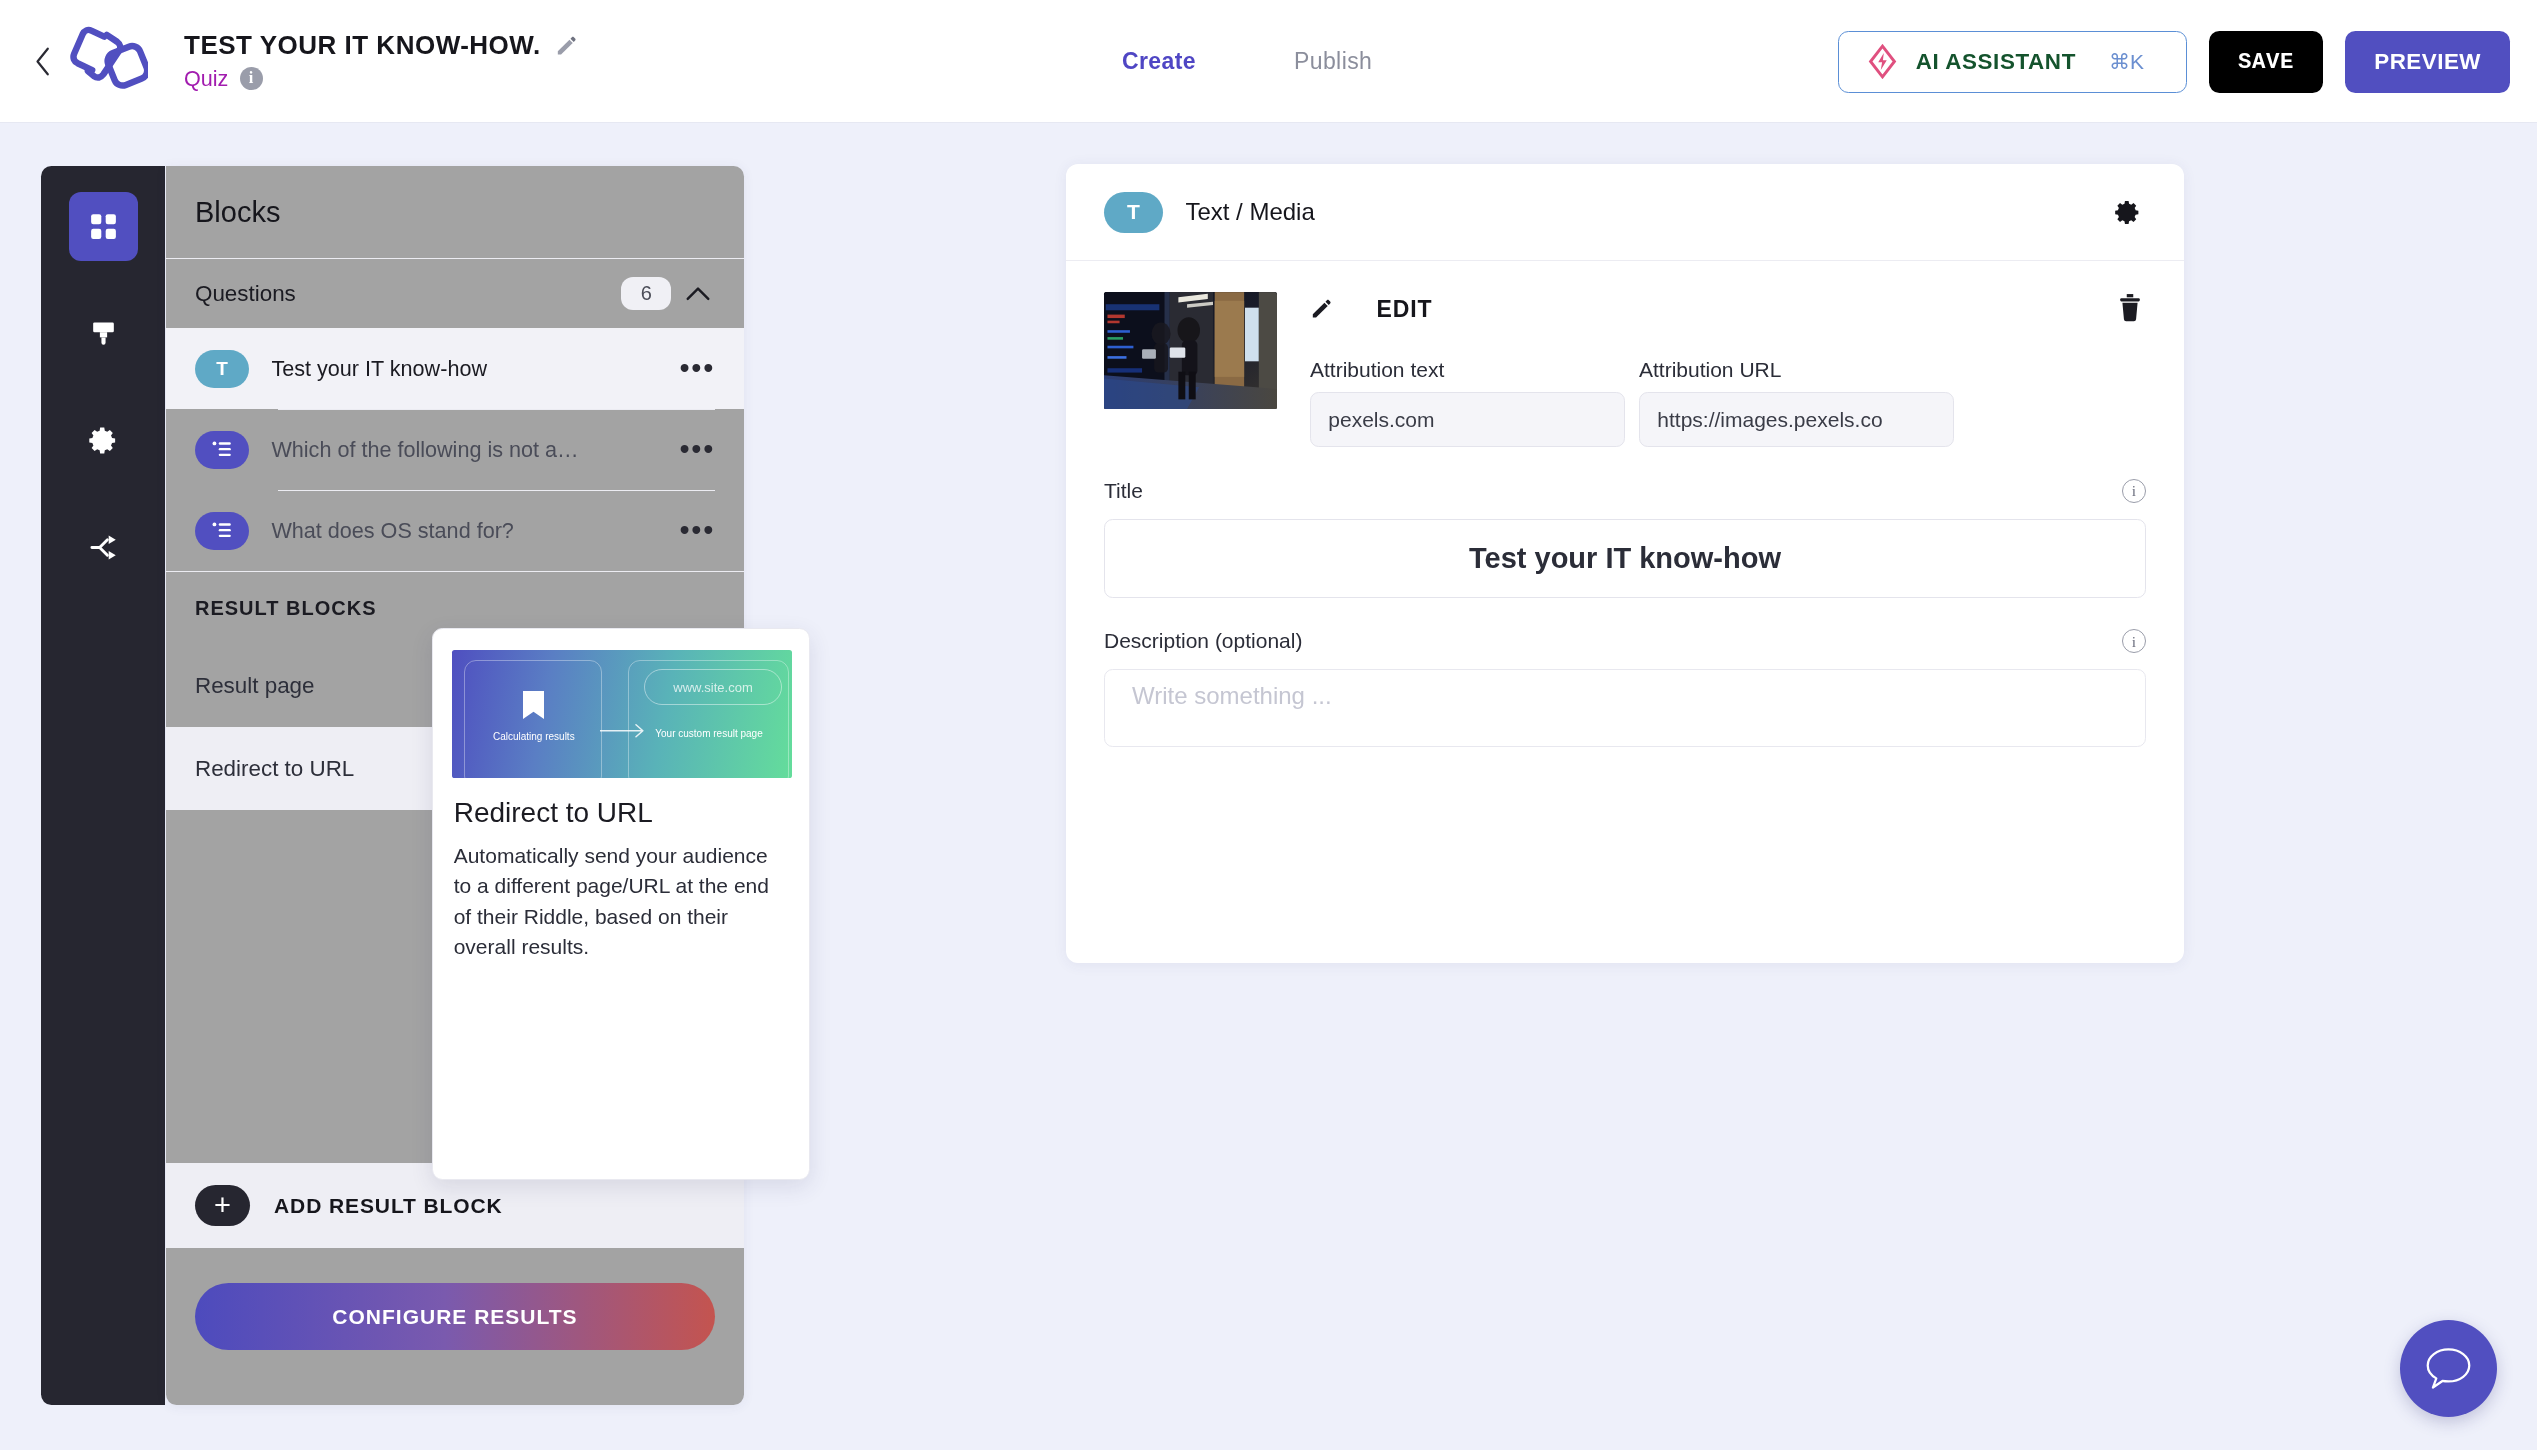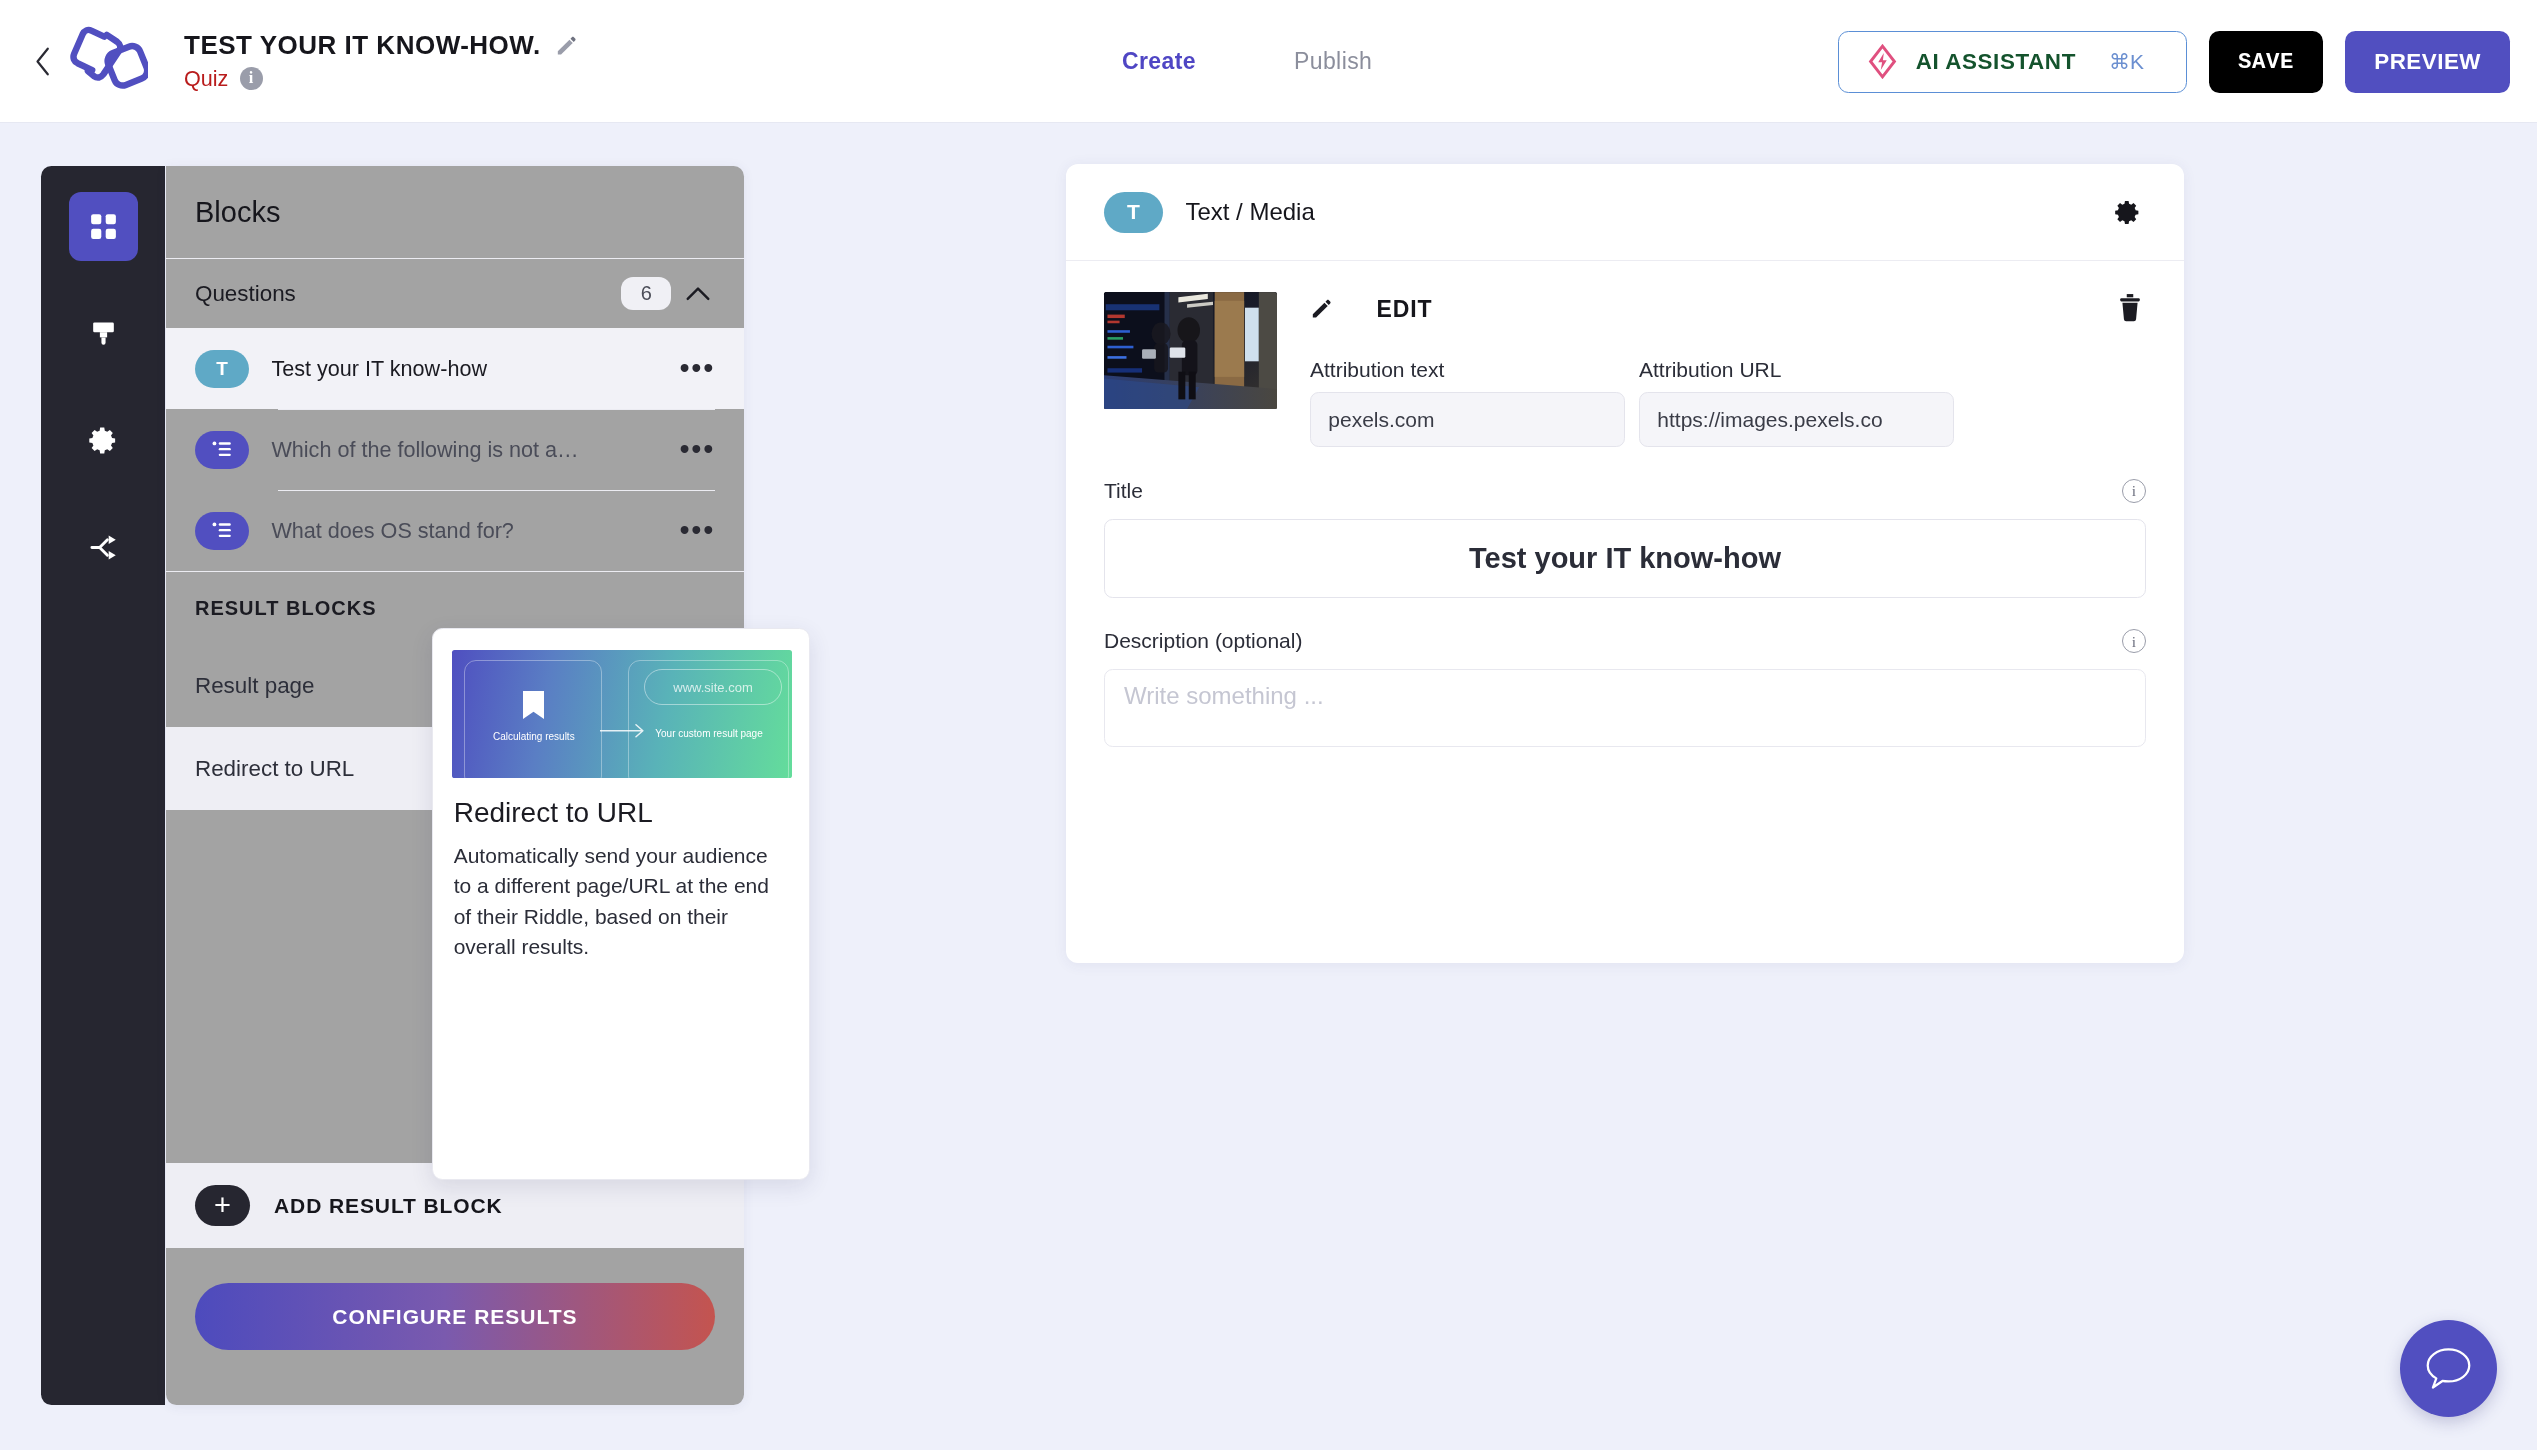--- a/index.html
+++ b/index.html
@@ -24,21 +24,21 @@
   }
   .back-chevron svg { display: block; }
   .logo { margin-left: 7px; width: 85px; height: 74px; display: flex; align-items: center; justify-content: center; }
   .title-wrap { margin-left: 33px; display: flex; flex-direction: column; justify-content: center; gap: 4.3px; }
   .title-row { display: flex; align-items: center; gap: 14px; }
   .doc-title {
     font-size: 26px; font-weight: 700; letter-spacing: 0.5px; color: #16161c;
   }
   .pencil-title { width: 22.4px; height: 22.4px; display: block; }
   .subtitle-row { display: flex; align-items: center; gap: 11.2px; }
-  .subtitle { font-size: 21.6px; color: #b91c1c; }
+  .subtitle { font-size: 21.6px; color: #a21caf; }
   .info-dot {
     width: 23px; height: 23px; border-radius: 50%; background: #9a9daa;
     color: #fff; font-size: 16.4px; font-weight: 700; font-family: "Liberation Serif", serif;
     display: flex; align-items: center; justify-content: center; line-height: 1;
     cursor: pointer;
   }
 
   .tabs { position: absolute; left: 1122px; top: 0; height: 123px; display: flex; align-items: center; gap: 98px; }
   .tab { font-size: 23px; font-weight: 700; letter-spacing: 0.4px; cursor: pointer; }
   .tab.active { color: #4f46c4; }
@@ -235,21 +235,21 @@
   }
   .title-input {
     width: 100%; height: 79px; margin-top: 10.4px;
     border: 0.9px solid #e4e4ec; border-radius: 8.6px; background: #fff;
     font-size: 29px; font-weight: 700; color: #2b2d38; text-align: center;
     font-family: "Liberation Sans", sans-serif;
   }
   .desc-input {
     width: 100%; height: 78px; margin-top: 10.4px;
     border: 0.9px solid #e8e8ef; border-radius: 8.6px; background: #fff;
-    font-size: 24px; color: #2b2d38; padding: 12px 19px; resize: none;
+    font-size: 24px; color: #2b2d38; padding: 12px 27px; resize: none;
     font-family: "Liberation Sans", sans-serif;
   }
   .desc-input::placeholder { color: #c5c6d2; }
 
   
   .chat-fab {
     position: absolute; right: 40px; bottom: 33px; width: 97px; height: 97px;
     border-radius: 50%; background: #514fc0; display: flex; align-items: center; justify-content: center;
     box-shadow: 0 5.2px 15.5px rgba(60,60,130,.25); cursor: pointer;
   }

